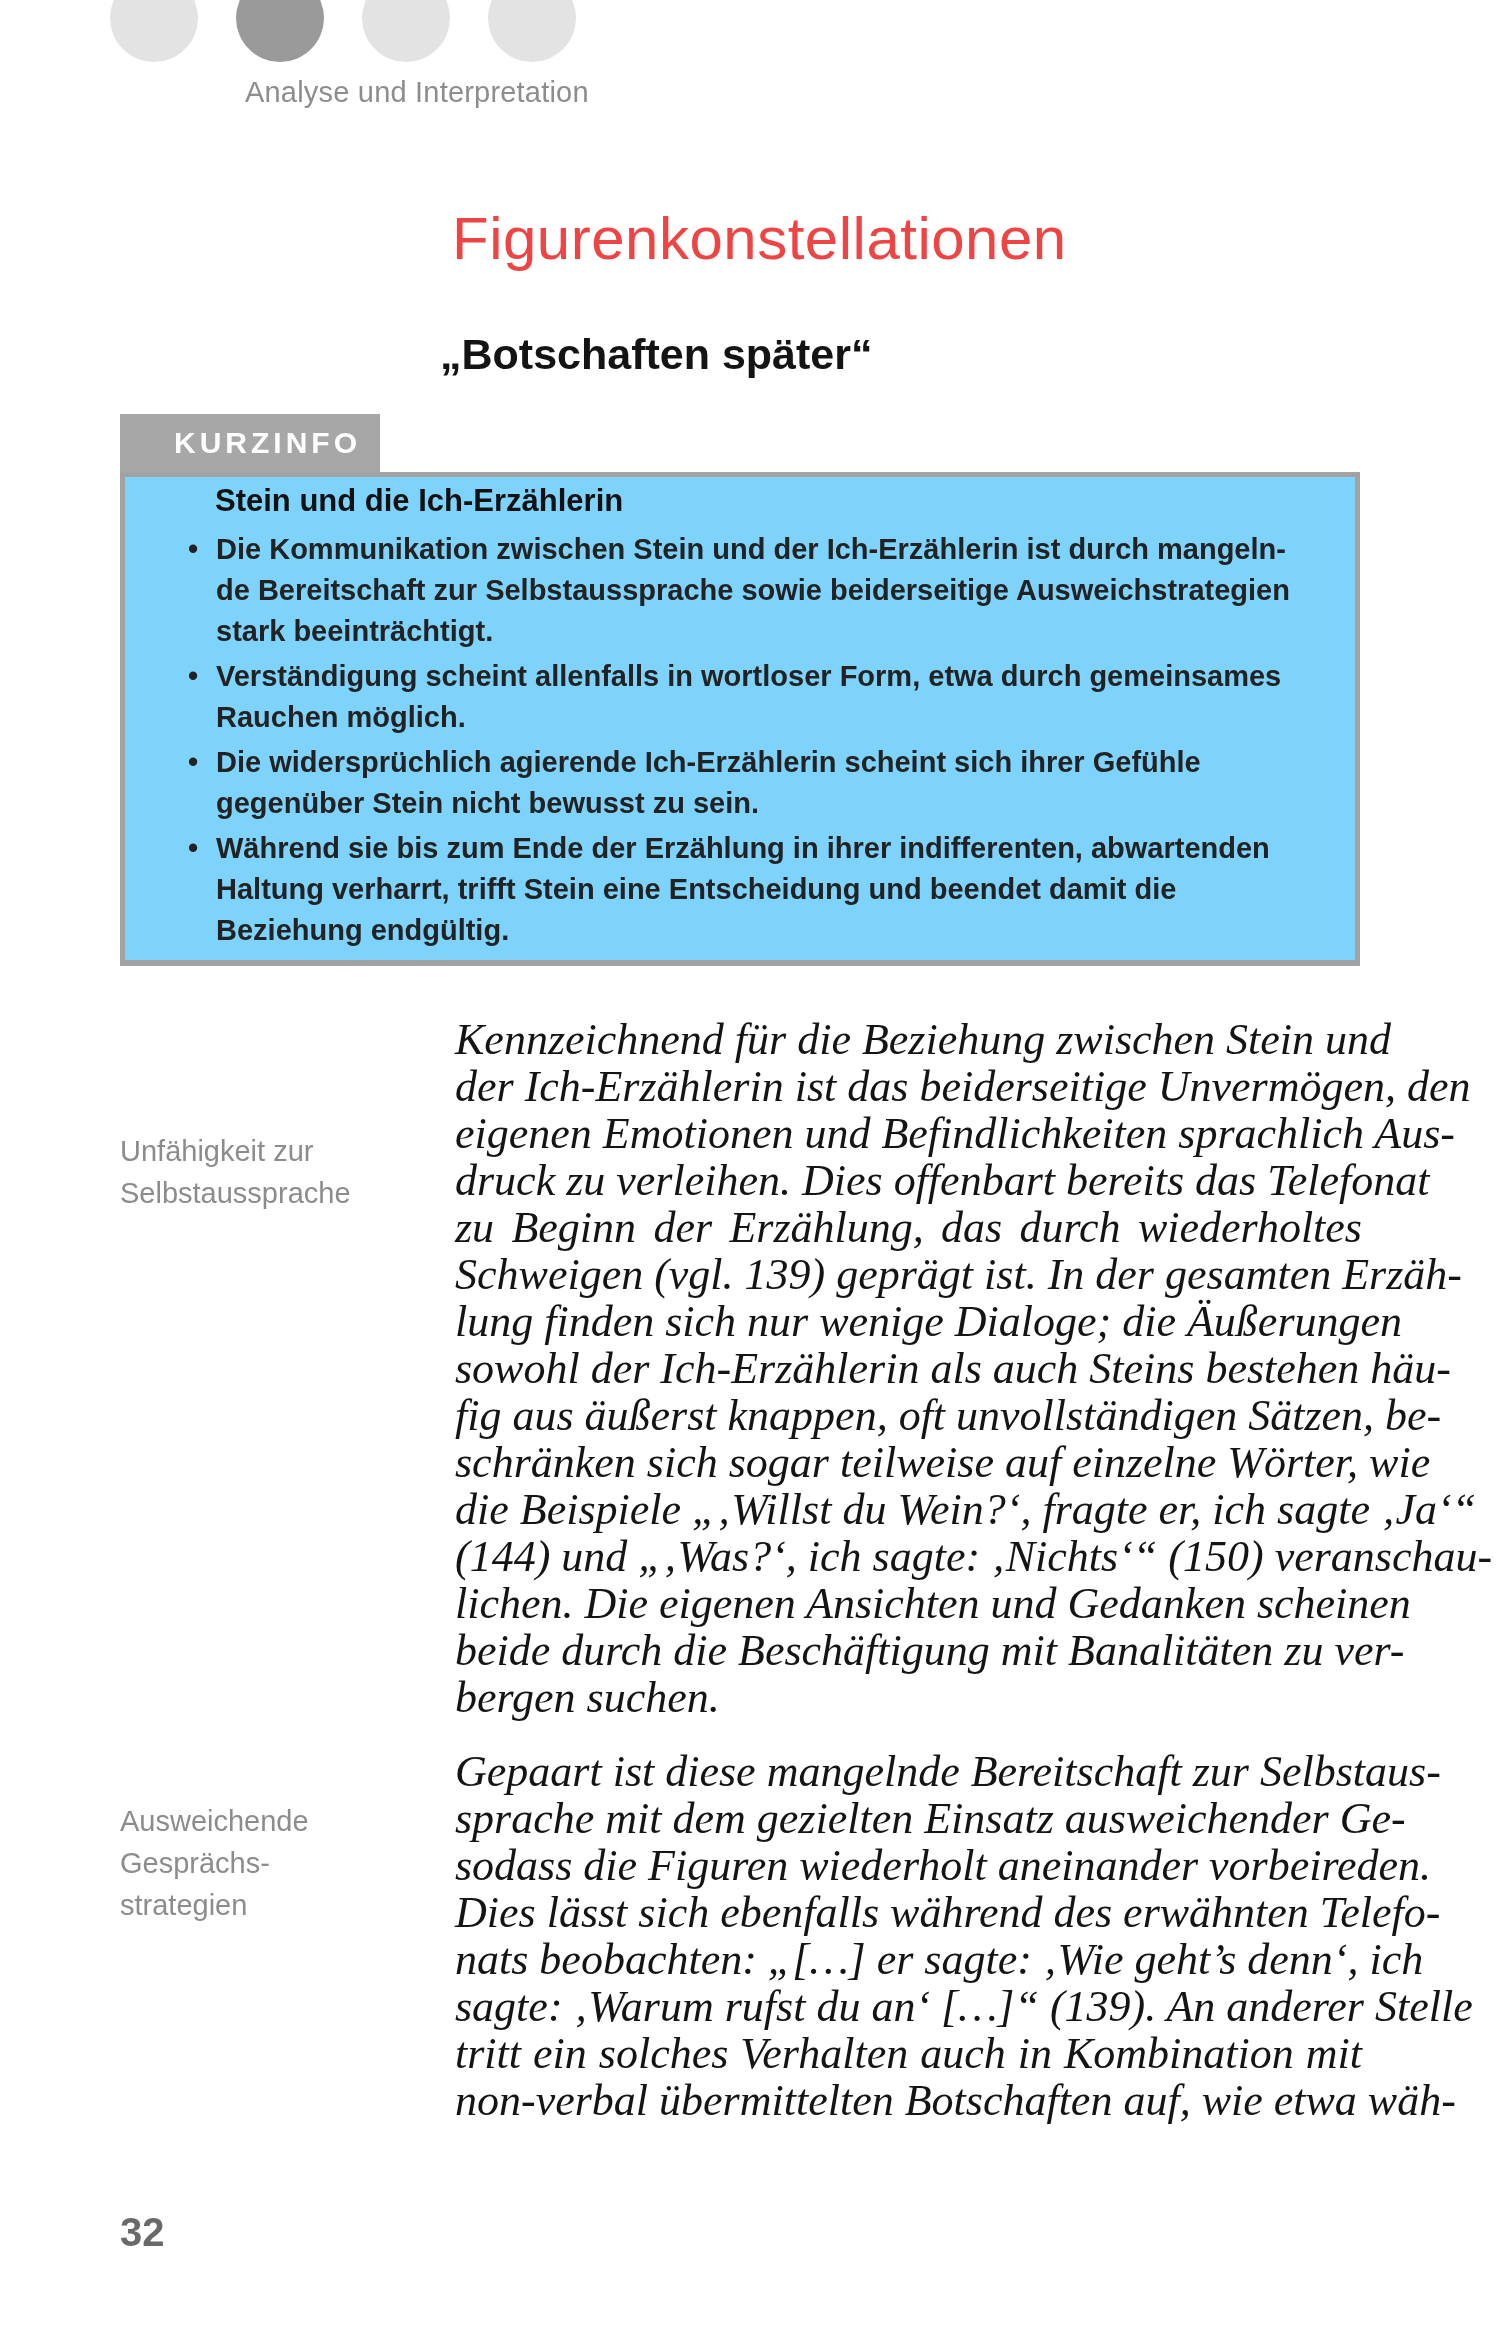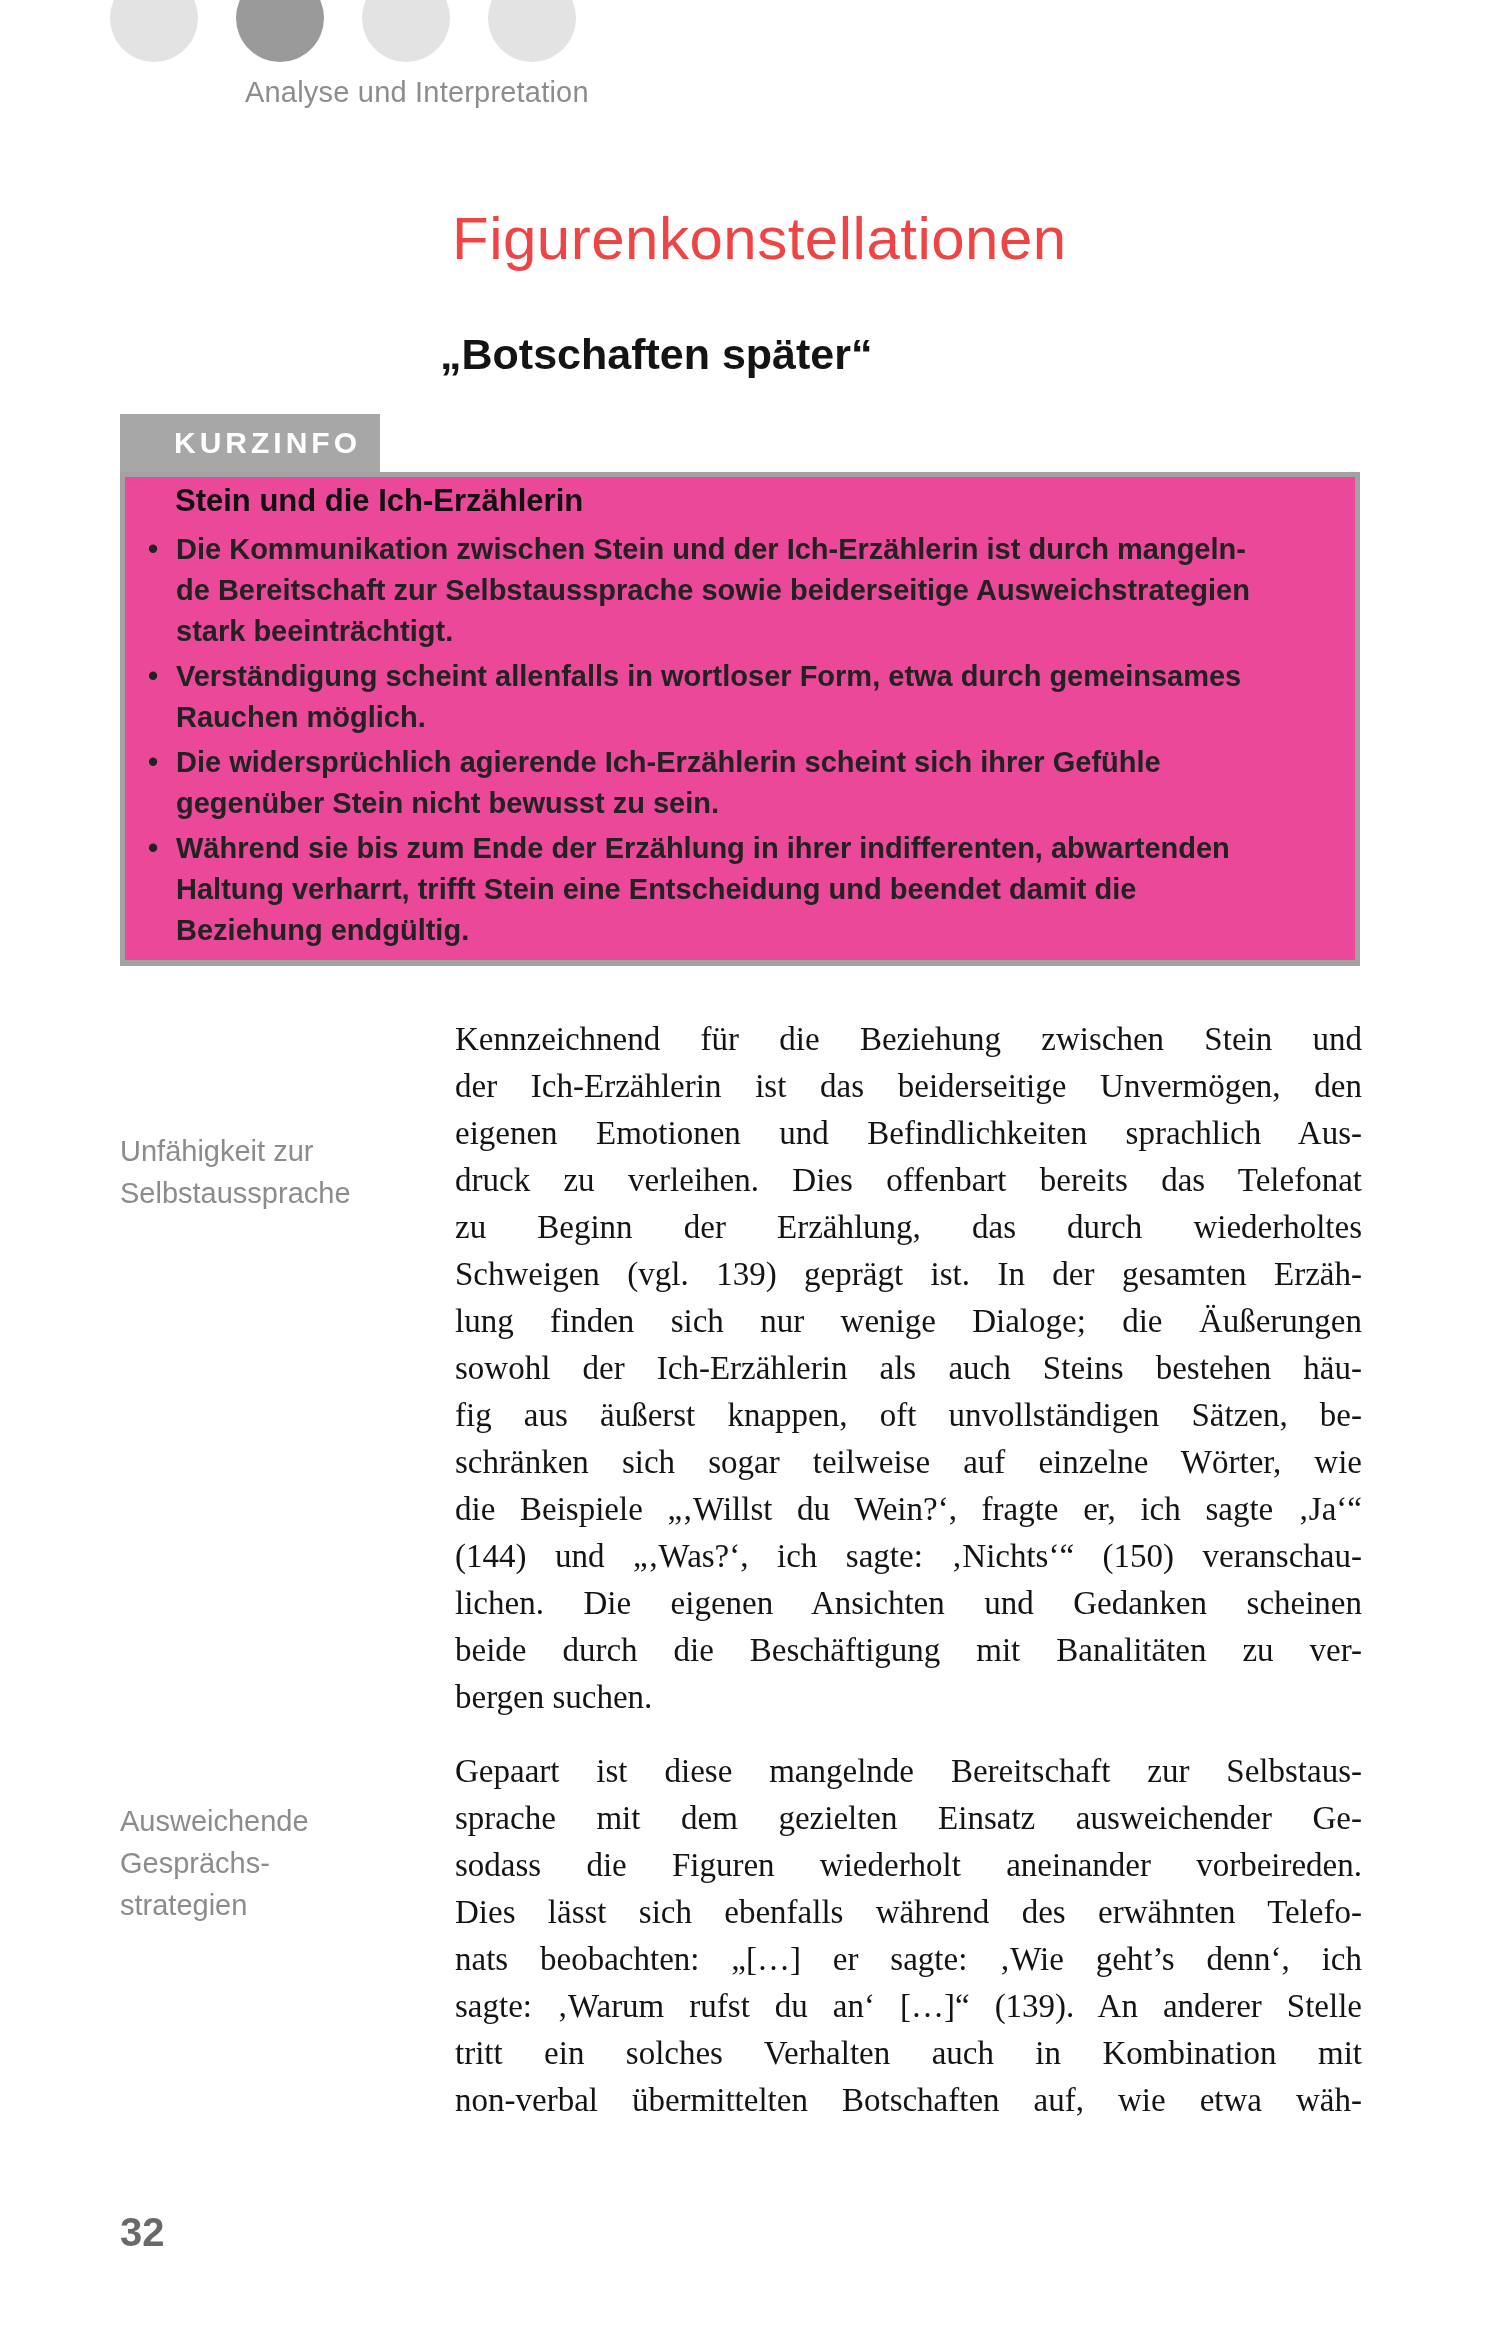--- a/index.html
+++ b/index.html
@@ -36,21 +36,22 @@
     position:absolute; left:120px; top:414px; width:260px; height:58px;
     background:#a7a7a7; display:flex; align-items:center;
   }
   .kurzinfo-tab span {
     color:#ffffff; font-weight:700; font-size:30px;
     letter-spacing:4px; padding-left:54px;
   }
   .kurzinfo-box {
     position:absolute; left:120px; top:472px; width:1240px; height:494px;
     box-sizing:border-box; border:5px solid #a2a2a2; border-bottom-width:6px;
-    background:#ec4899;
+    background:#7dd3fc;
+    padding-left:40px;
   }
   .kbox-inner { padding:6px 20px 0 21px; }
   .kbox-heading {
     margin:0 0 10px 29px; font-size:31px; font-weight:700; color:#111111;
   }
   .kbullets { margin:10px 0 0 0; padding:0; list-style:none;font-weight:bold; }
   .kbullets li {
     position:relative; padding-left:30px; margin-bottom:4px;
     font-size:29px; line-height:41px; color:#222222; white-space:pre-line;
   }
@@ -68,22 +69,22 @@
   #note-2 { top:1800px; }
 
   
   .body-col {
     position:absolute; left:455px; top:1016px; width:907px;
     font-family:"Liberation Serif", serif; color:#141414;
   }
   .para { margin:0; }
   #para-2 { margin-top:27px; }
   .body-line {
-    font-size:33px; line-height:47px; white-space:nowrap;
-    text-align:justify; text-align-last:justify;
+    font-size:44px; line-height:47px; white-space:nowrap;
+    text-align:justify; text-align-last:justify;font-style:italic;
   }
   #para-1 .body-line:last-child { text-align-last:left; }
 
   .page-number {
     position:absolute; left:120px; top:2210px;
     font-size:40px; font-weight:700; color:#696969;
   }
 </style>
 </head>
 <body>

